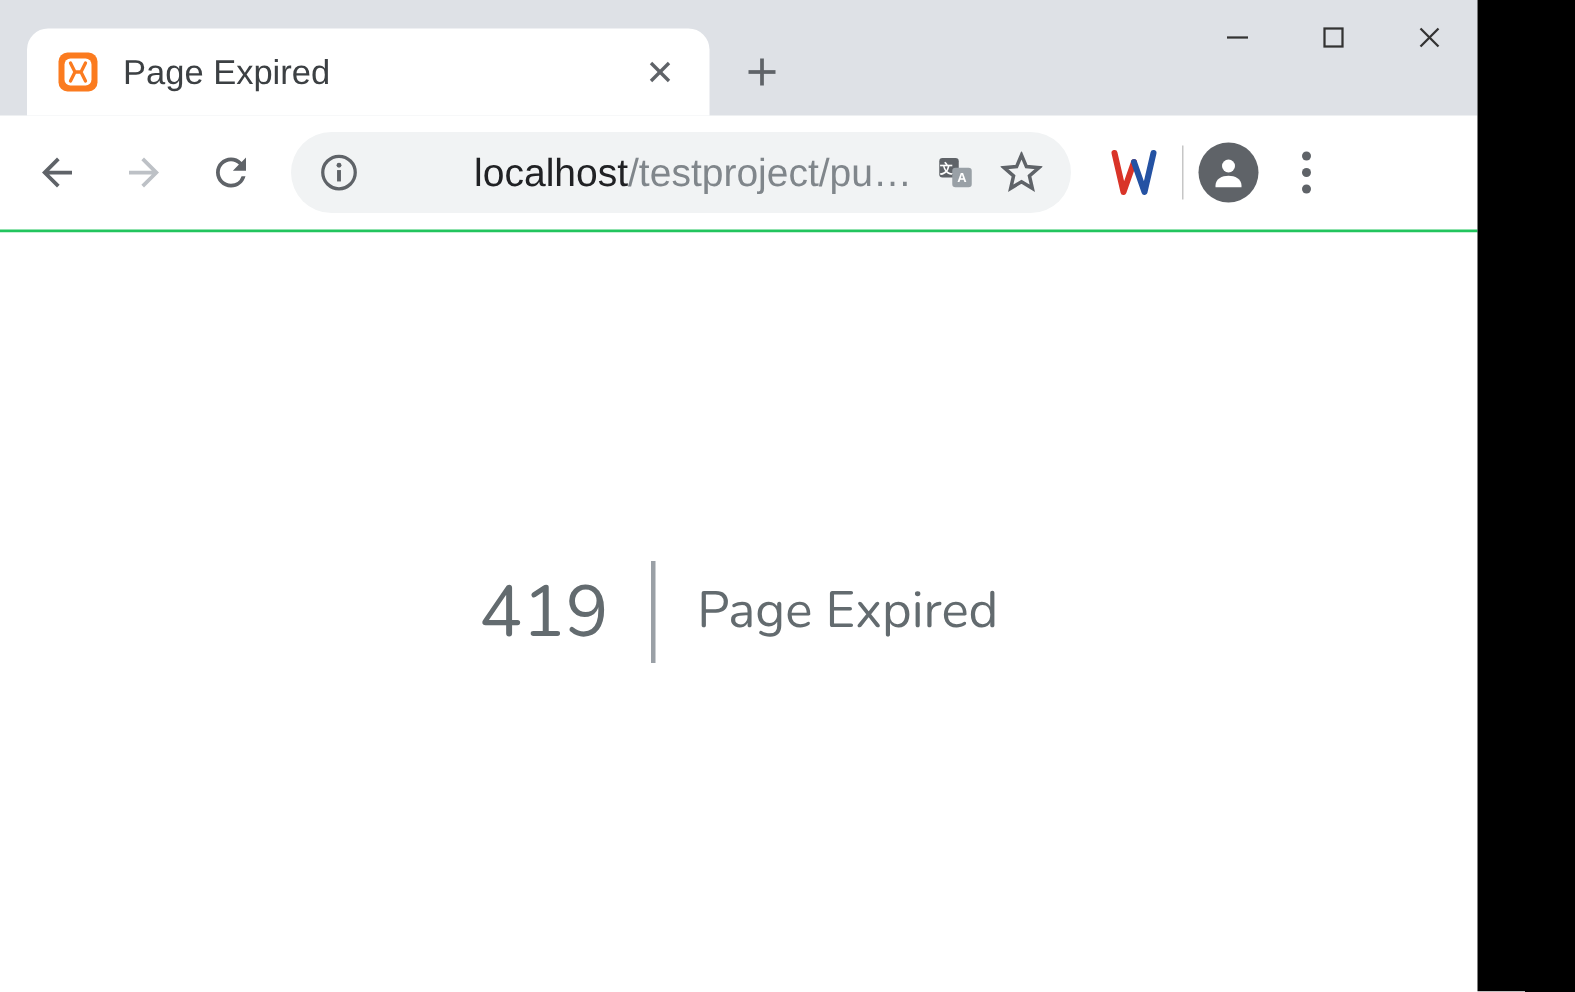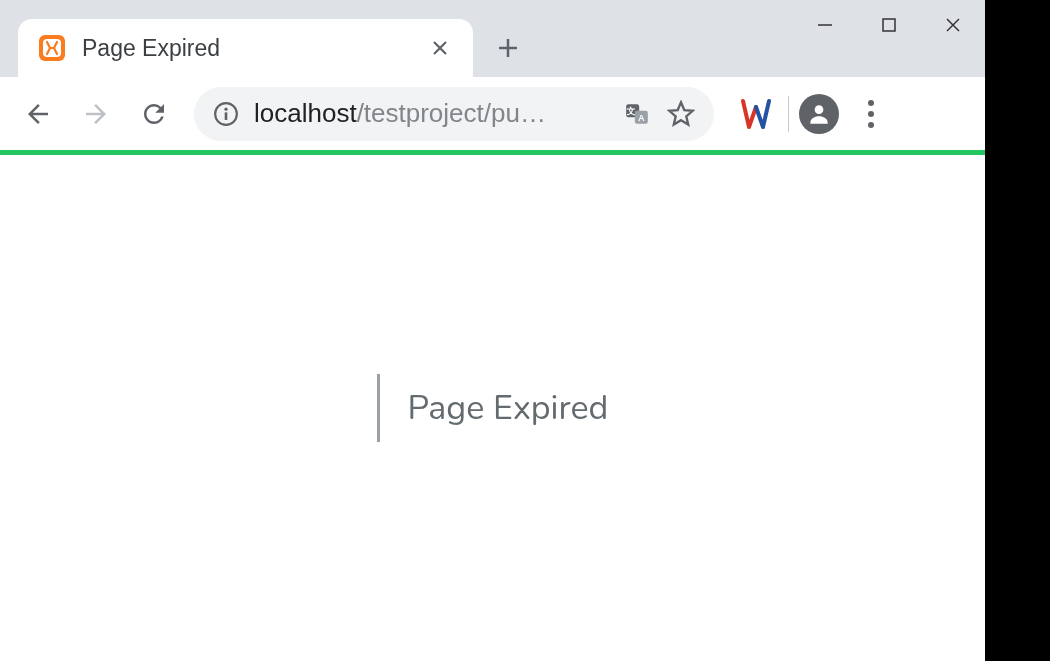--- a/index.html
+++ b/index.html
@@ -95,25 +95,26 @@
       display: flex;
       align-items: center;
       justify-content: center;
       margin-left: 12px;
       margin-bottom: 6px;
       color: #5f6368;
     }
     .toolbar {
       height: 78px;
       background: #fff;
-      border-bottom: 5px solid #22c55e;
+      border-bottom: 2px solid #22c55e;
       display: flex;
       align-items: center;
       padding: 0 12px;
       gap: 6px;
+      text-align: right;
     }
     .nav-btn {
       width: 52px;
       height: 52px;
       display: flex;
       align-items: center;
       justify-content: center;
       color: #5f6368;
       border-radius: 50%;
     }
@@ -341,19 +342,20 @@
       <div class="menu-dots">
         <span></span>
           <span></span>
           <span></span>
       </div>
     </div>
   </div>
 
   <div class="content">
     <div class="error-box">
+      <div class="error-code">419</div>
       <div class="error-divider"></div>
       <div class="error-message">Page Expired</div>
     </div>
   </div>
 </div>
 
 <div class="right-black"></div>
 
 </body></html>

